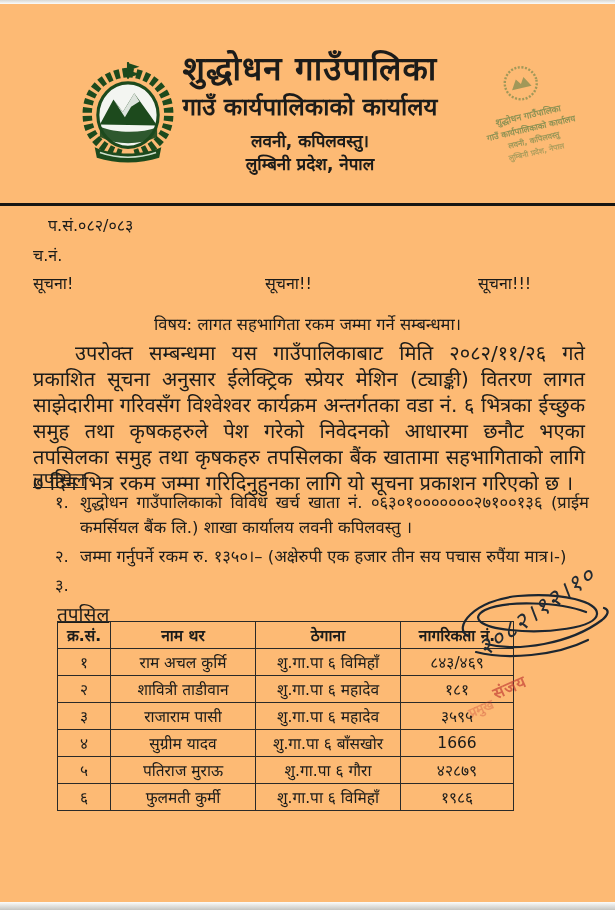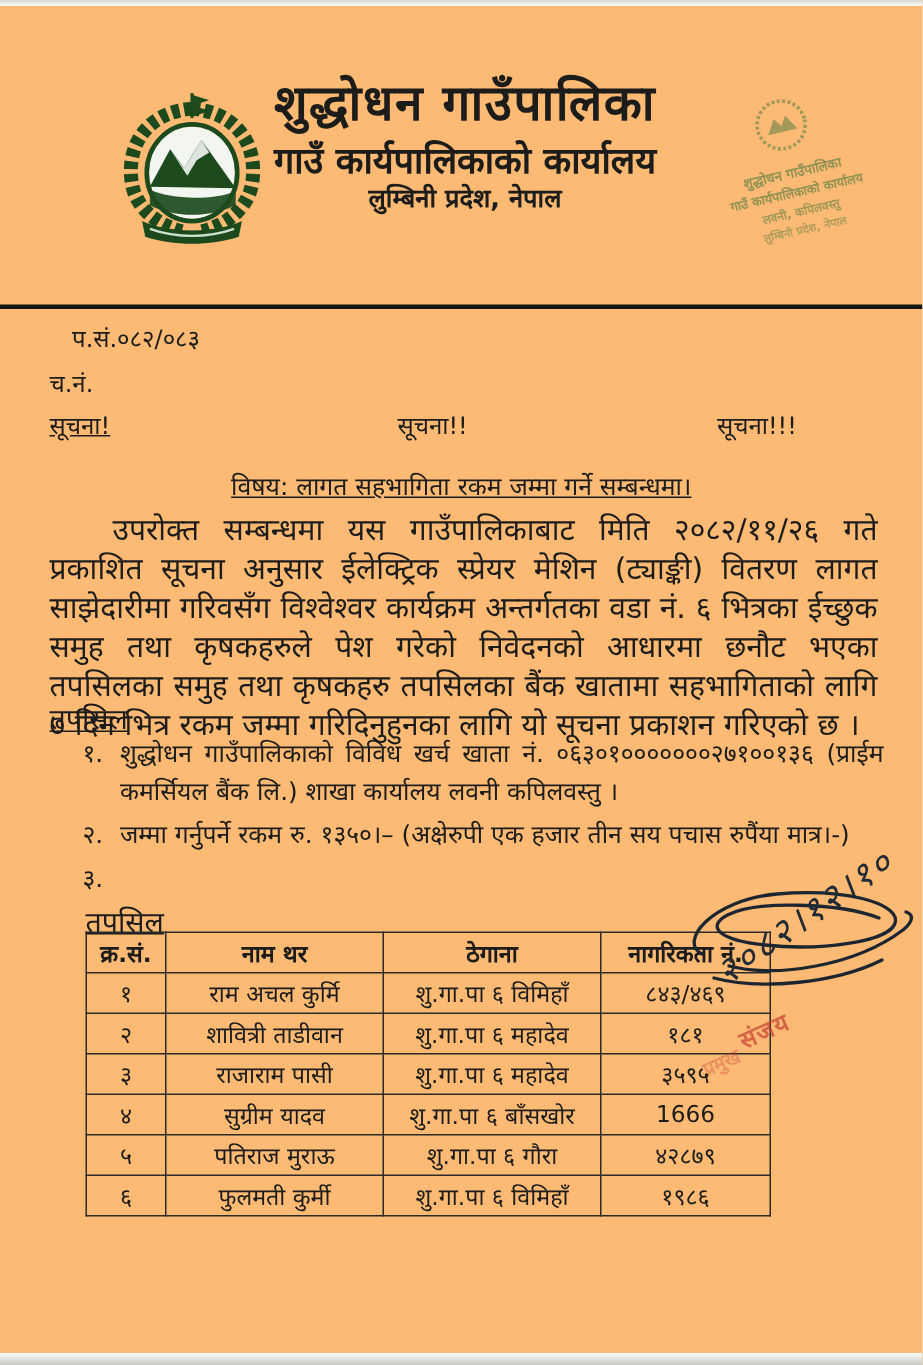--- a/index.html
+++ b/index.html
@@ -30,26 +30,26 @@
   .header-stamp .s3{font-size:8px;opacity:.85;}
   .header-stamp .s4{font-size:7.5px;opacity:.7;}
 
   .rule{position:absolute;left:0;top:203px;width:615px;height:3px;background:#161614;}
 
   
   .meta-text{position:absolute;font-size:16px;}
   .ref-no{left:48px;top:214px;}
   .doc-date{left:420px;top:214px;}
   .ch-no{left:33px;top:244px;}
-  .notice1{left:33px;top:272px;text-decoration:underline;}
+  .notice1{left:33px;top:272px;}
   .notice2{left:265px;top:272px;}
   .notice3{left:478px;top:272px;}
 
   
-  .subject{position:absolute;left:0;top:312px;width:615px;text-align:center;font-size:16.5px;text-decoration:underline;}
+  .subject{position:absolute;left:0;top:312px;width:615px;text-align:center;font-size:16.5px;}
   .body-par{
     position:absolute;left:33px;top:340px;width:552px;
     font-size:20px;line-height:26px;text-align:justify;text-indent:42px;
   }
 
   .tapasil{position:absolute;font-size:19px;font-weight:normal;text-decoration:underline;}
   .tapasil-1{left:33px;top:466px;}
   .tapasil-2{left:57px;top:601px;}
 
   .list{position:absolute;left:55px;top:490px;width:534px;}
@@ -102,20 +102,21 @@
     <path d="M23 62 L36 38 L45 50 L56 32 L71 53 L78 63 Z" fill="#1d4a1d"></path>
     <path d="M36 38 L41 45 L45 50 L50 42 L56 32 L61 40 L53 45 L47 55 Z" fill="#ffffff" opacity="0.85"></path>
     <path d="M23 64 C 36 70, 62 71, 78 65 L78 74 C 60 82, 40 82, 23 74 Z" fill="#1d4a1d" opacity="0.92"></path>
     <path d="M18 84 C 35 92, 65 92, 82 84 L80 94 C 62 100, 38 100, 20 94 Z" fill="#1d4a1d"></path>
     <path d="M23 89 C 40 95, 60 95, 77 89" stroke="#cfe0cd" stroke-width="1.5" fill="none"></path>
   </svg>
 
   <div class="title-block">
     <div class="muni-name">शुद्धोधन गाउँपालिका</div>
     <div class="office-name">गाउँ कार्यपालिकाको कार्यालय</div>
+    <div class="addr-line">लवनी, कपिलवस्तु।</div>
     <div class="prov-line">लुम्बिनी प्रदेश, नेपाल</div>
   </div>
 
   <div class="header-stamp">
     <svg class="mini-emblem" viewBox="0 0 100 100">
       <circle cx="50" cy="50" r="40" fill="none" stroke="#2c6e37" stroke-width="6" stroke-dasharray="5 4"></circle>
       <path d="M25 62 L40 38 L50 52 L60 36 L75 62 Z" fill="#2c6e37"></path>
     </svg>
     <div class="s1">शुद्धोधन गाउँपालिका</div>
     <div class="s2">गाउँ कार्यपालिकाको कार्यालय</div>

